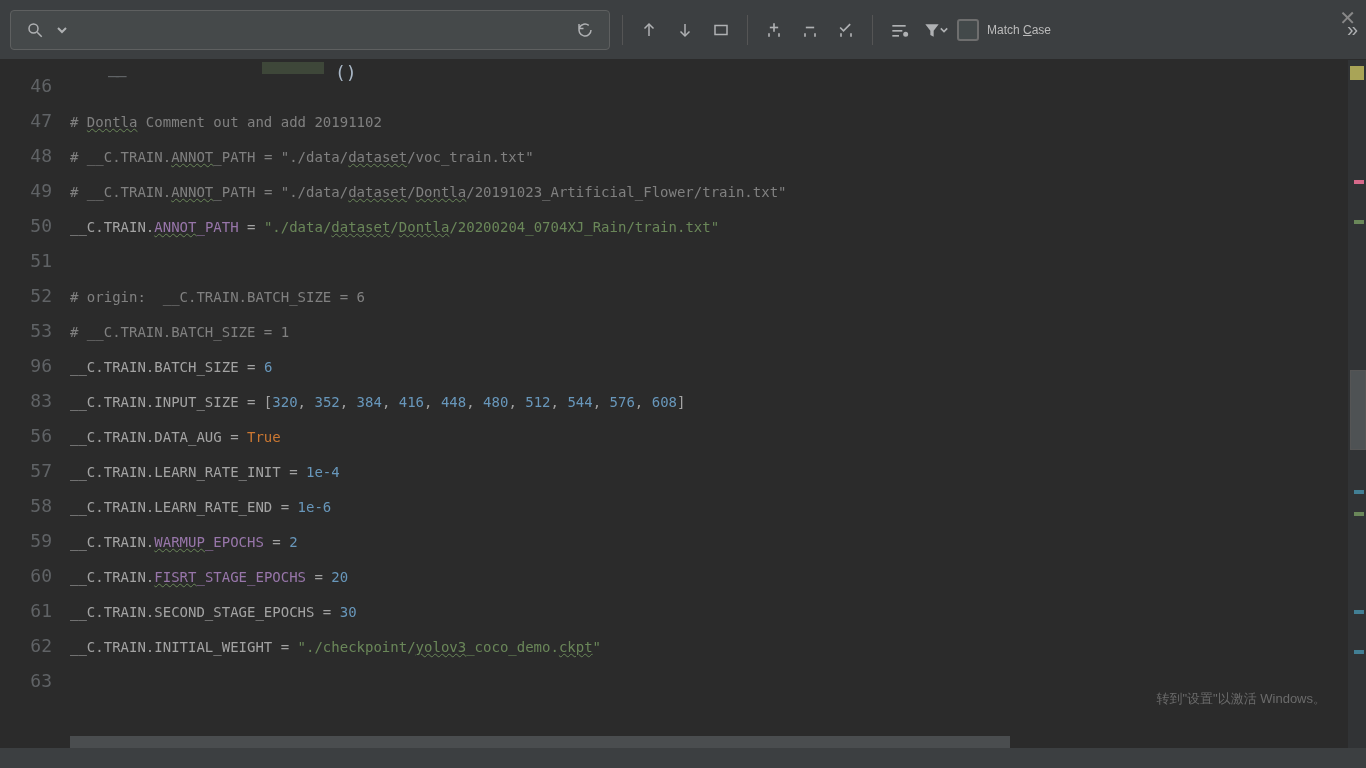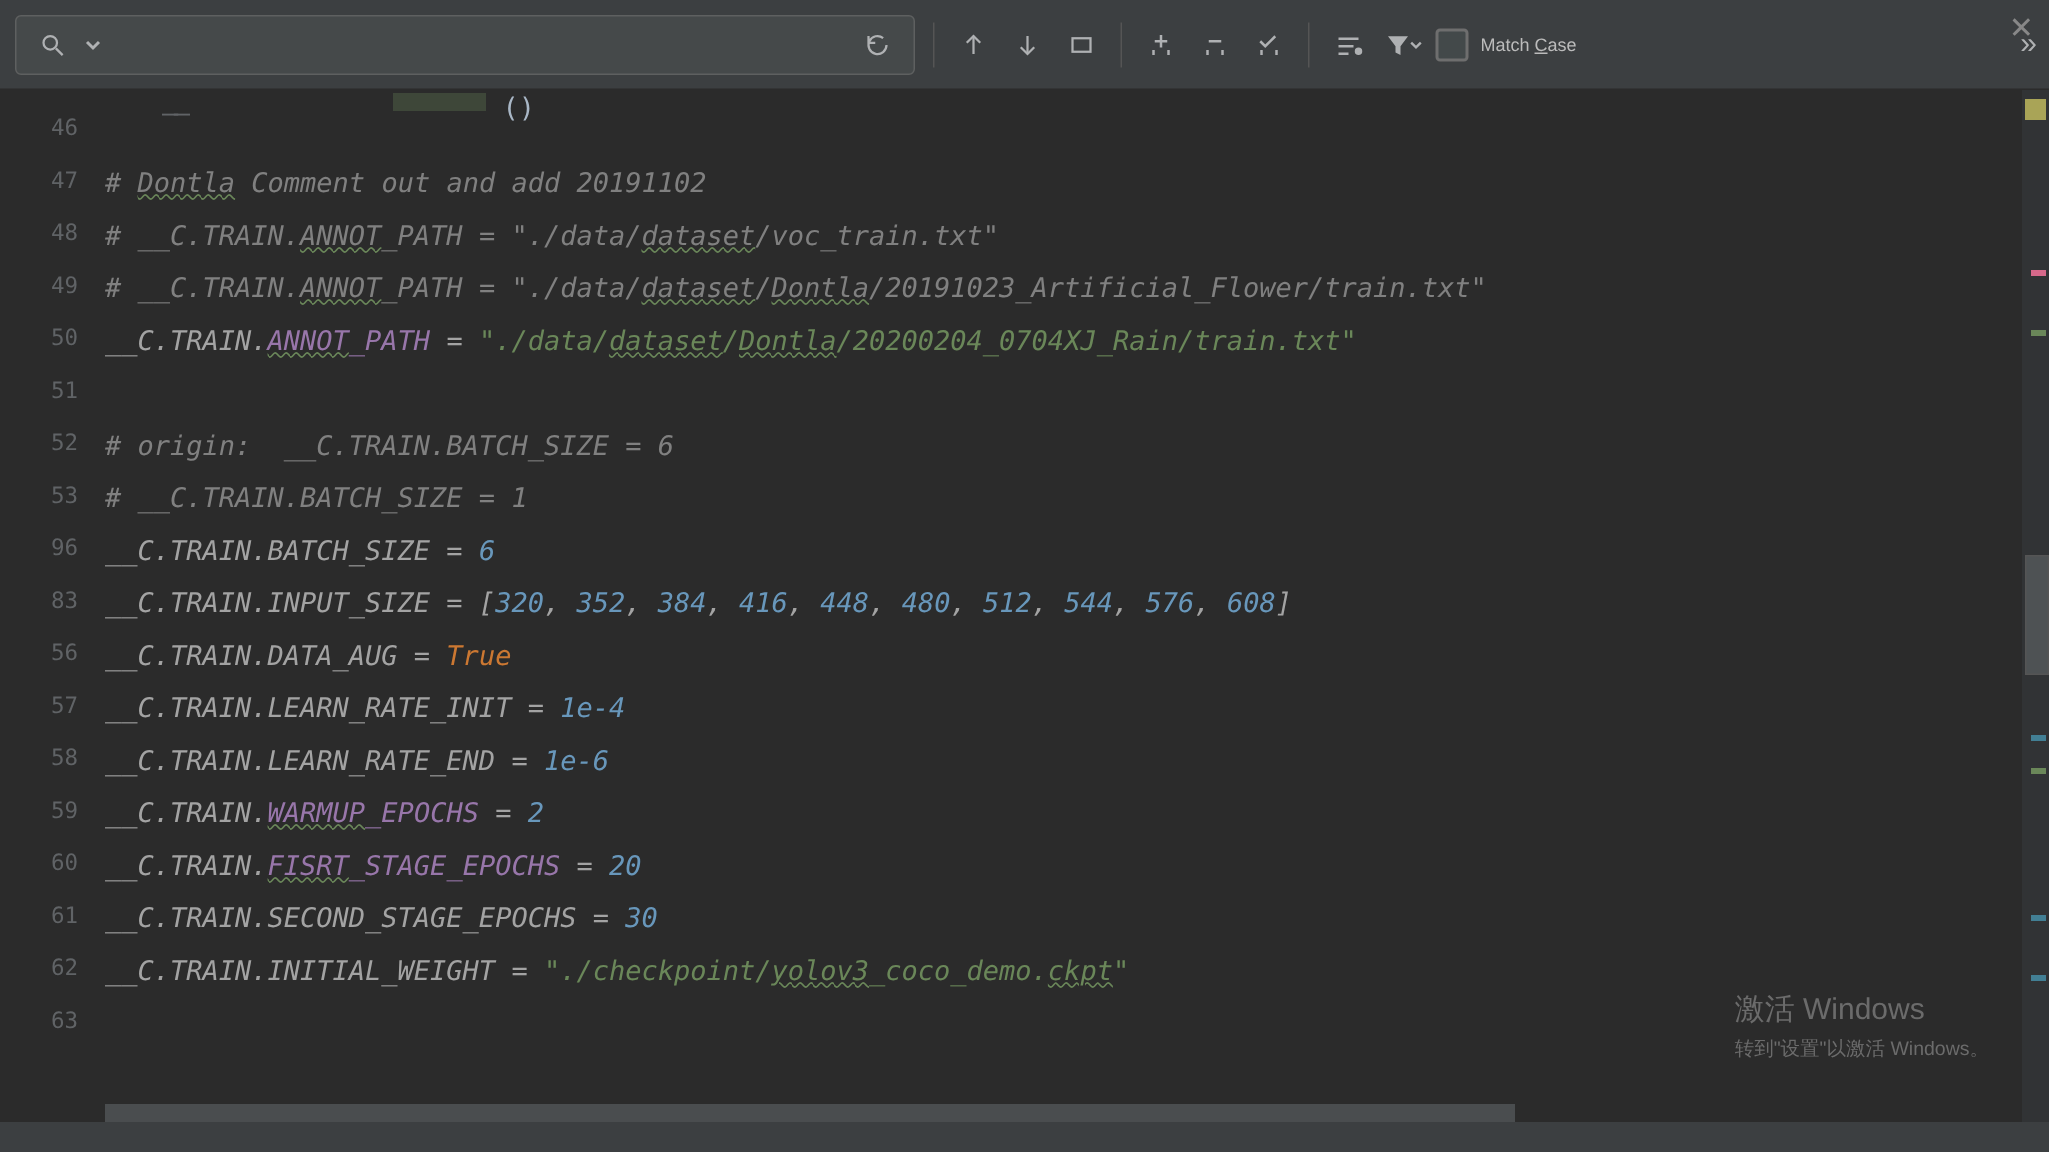--- a/index.html
+++ b/index.html
@@ -86,30 +86,29 @@
     height: calc(100% - 80px);
     position: relative;
   }
   .gutter {
     width: 70px;
     text-align: right;
     padding-right: 18px;
     color: #606366;
     user-select: none;
     padding-top: 8px;
-    font-size: 15px;
+    font-size: 18px;
   }
   .gutter div { height: 35px; line-height: 35px; }
   .code {
     flex: 1;
     padding-top: 10px;
-    font-size: 18px;
+    font-size: 14px;
     white-space: pre;
     overflow: hidden;
-    font-style: italic;
   }
   .code-line { height: 35px; line-height: 35px; }
   .c-comment { color: #808080; }
   .c-string { color: #6a8759; }
   .c-number { color: #6897bb; }
   .c-keyword { color: #cc7832; }
   .c-normal { color: #a3a3a3; }
   .c-field { color: #9876aa; }
   .typo {
     text-decoration-line: underline;
@@ -311,15 +310,14 @@
     <div class="marker" style="top: 452px; background: rgb(106, 135, 89);"></div>
     <div class="marker" style="top: 550px; background: rgb(66, 127, 148);"></div>
     <div class="marker" style="top: 590px; background: rgb(66, 127, 148);"></div>
   </div>
 <div class="right-scroll-thumb"></div>
 
 <div class="hscroll"></div>
 <div class="statusbar"></div>
 
 <div class="watermark">
-  <div class="w-title">激活 Windows</div>
   <div class="w-sub">转到"设置"以激活 Windows。</div>
 </div>
 
 </body></html>

